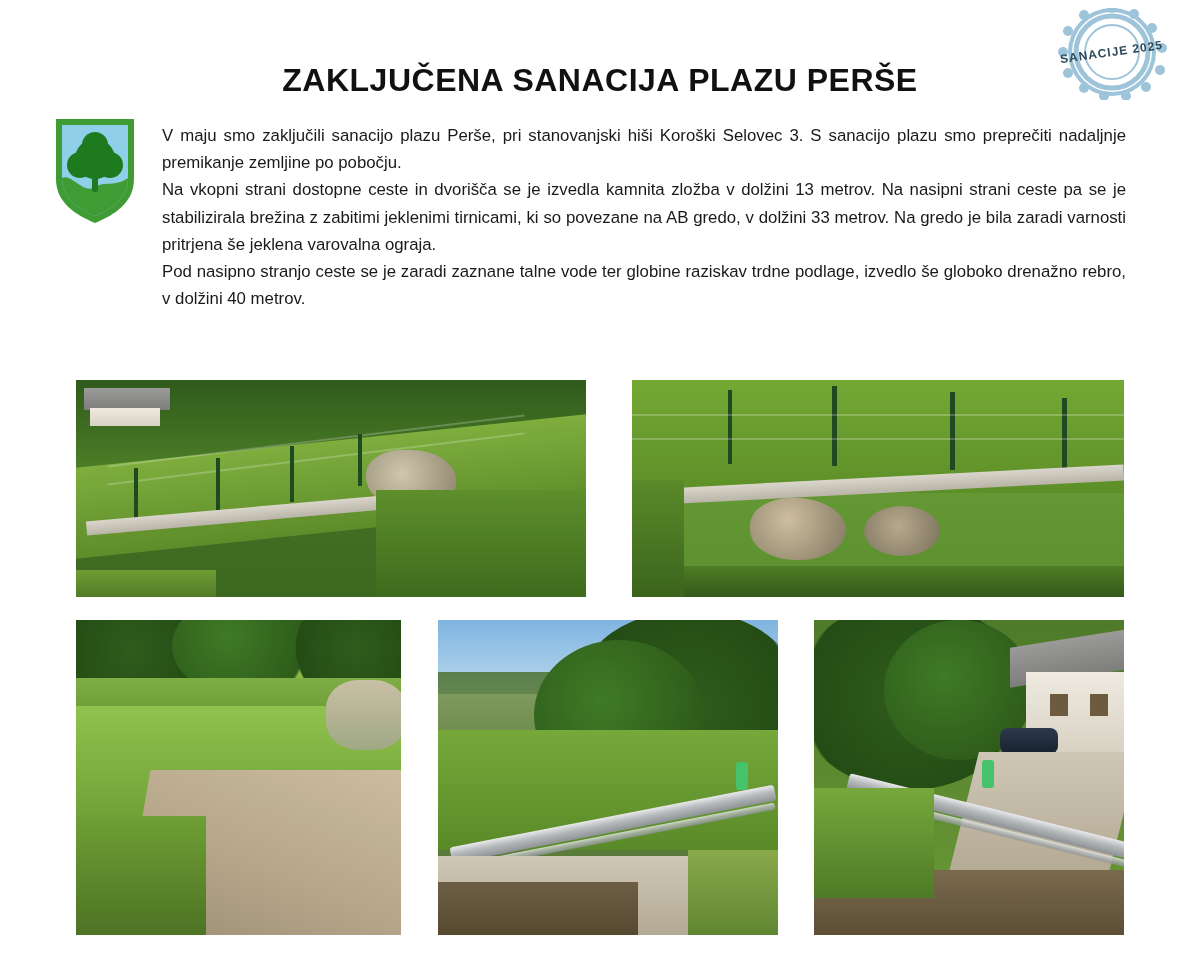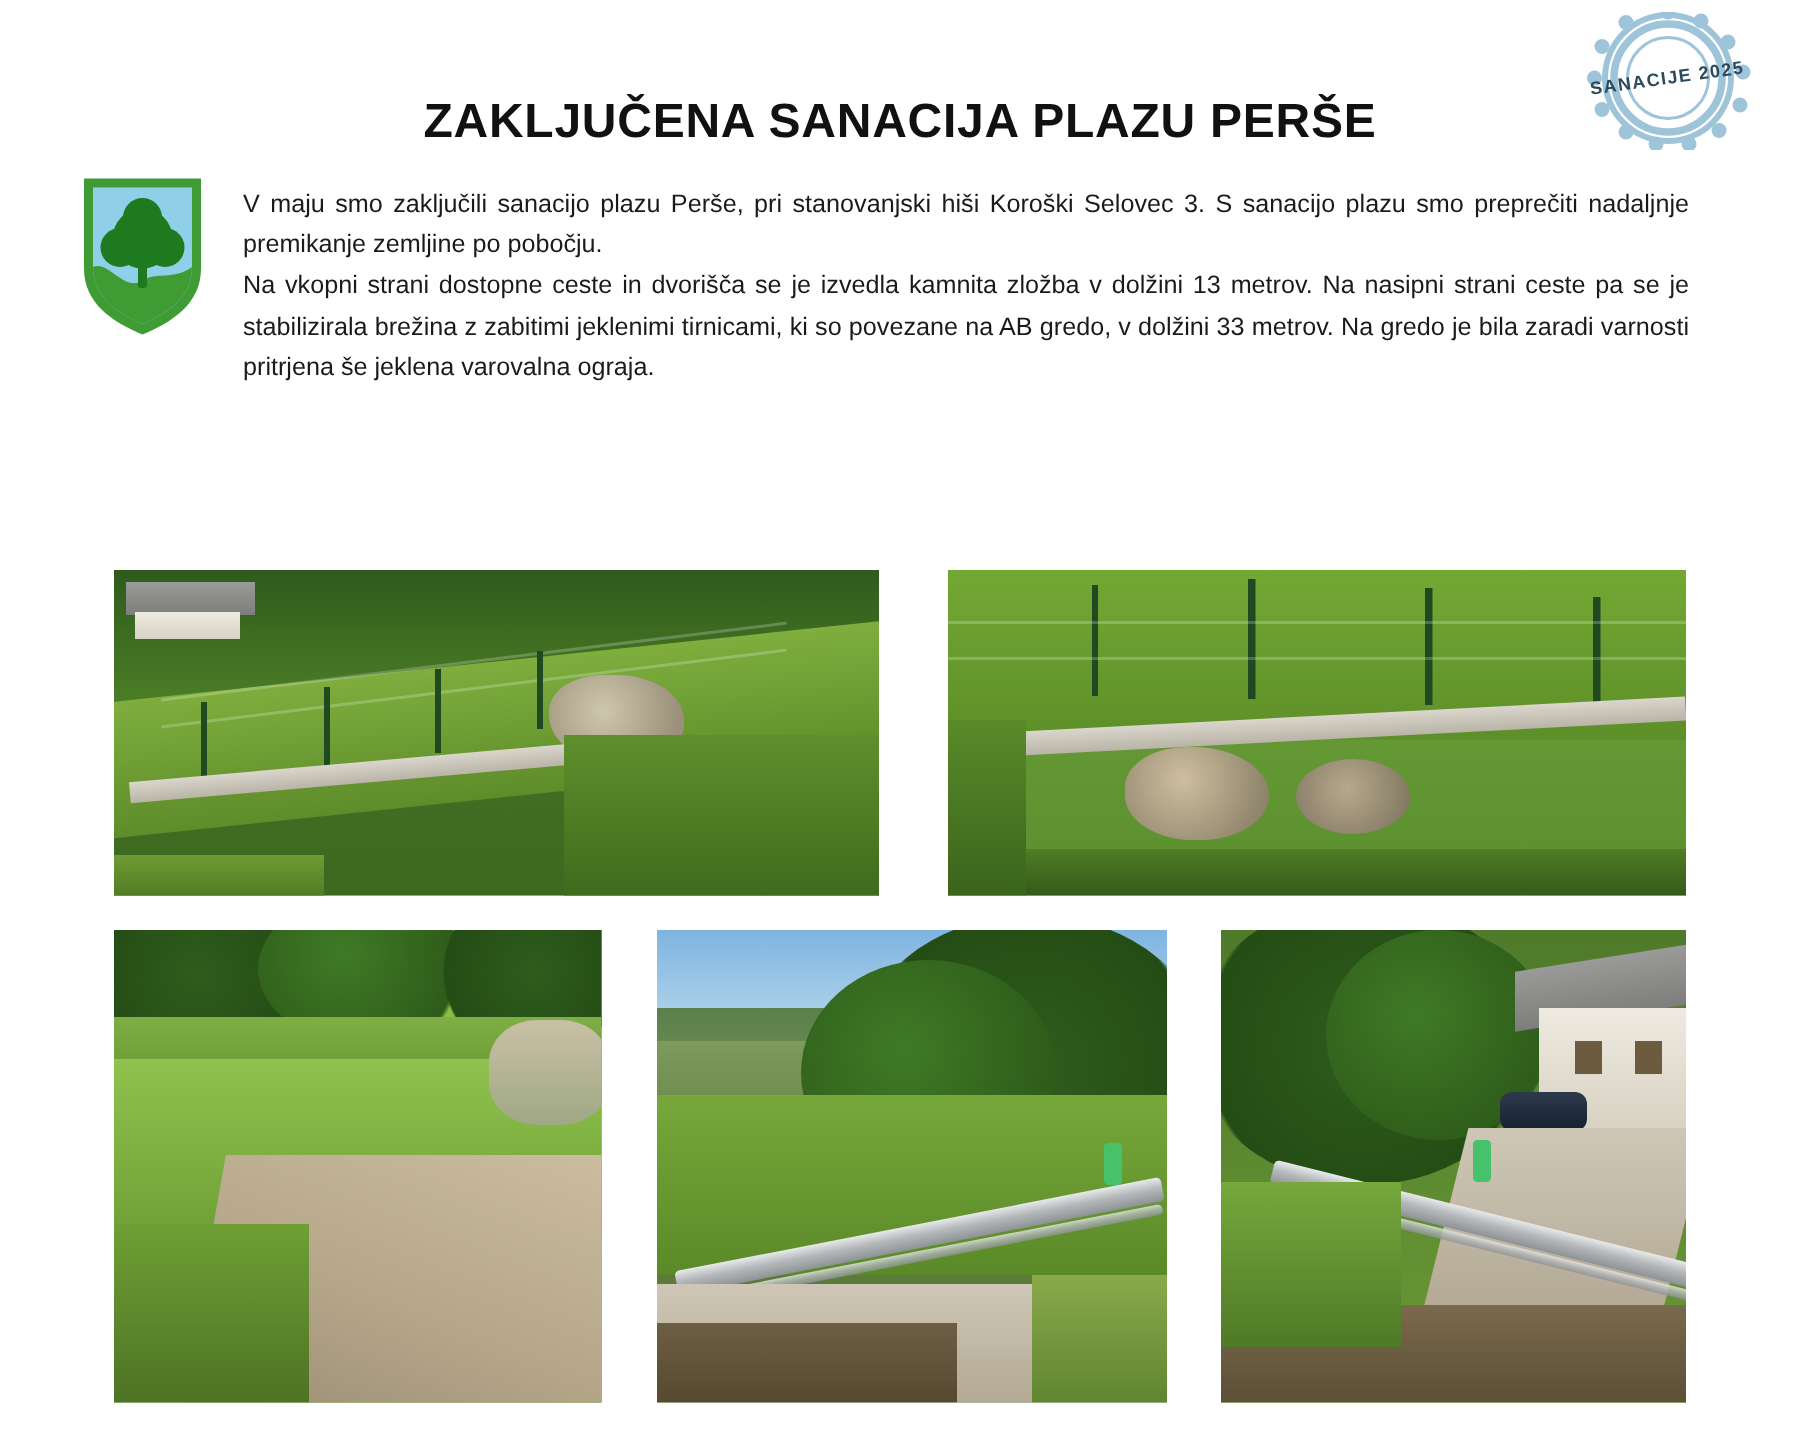--- a/index.html
+++ b/index.html
@@ -156,20 +156,21 @@
       <circle cx="60" cy="50" r="13"></circle>
       <circle cx="45" cy="30" r="13"></circle>
       <rect x="42" y="55" width="6" height="22" rx="2"></rect>
     </g>
   </svg>
 </div>
 
 <div class="body-text">
   <p>V maju smo zaključili sanacijo plazu Perše, pri stanovanjski hiši Koroški Selovec 3. S sanacijo plazu smo preprečiti nadaljnje premikanje zemljine po pobočju.</p>
   <p>Na vkopni strani dostopne ceste in dvorišča se je izvedla kamnita zložba v dolžini 13 metrov. Na nasipni strani ceste pa se je stabilizirala brežina z zabitimi jeklenimi tirnicami, ki so povezane na AB gredo, v dolžini 33 metrov. Na gredo je bila zaradi varnosti pritrjena še jeklena varovalna ograja.</p>
+  <p>Pod nasipno stranjo ceste se je zaradi zaznane talne vode ter globine raziskav trdne podlage, izvedlo še globoko drenažno rebro, v dolžini 40 metrov.</p>
 </div>
 
 <div class="photo" style="left:76px; top:380px; width:510px; height:217px;">
   <div class="inner">
     <div class="ph-layer grass-dark" style="left:0;top:0;width:100%;height:100%;"></div>
     <div class="ph-layer" style="left:0;top:0;width:100%;height:40%;background:linear-gradient(180deg,#2f5a1c 0%,#4b7d26 100%);"></div>
     <div class="ph-layer" style="left:0;top:28%;width:100%;height:42%;background:linear-gradient(180deg,#7fae3e 0%,#5d8c2a 100%);transform:skewY(-6deg);"></div>
 
     <div class="ph-layer roof" style="left:8px;top:8px;width:86px;height:22px;"></div>
     <div class="ph-layer house-wall" style="left:14px;top:28px;width:70px;height:18px;"></div>

